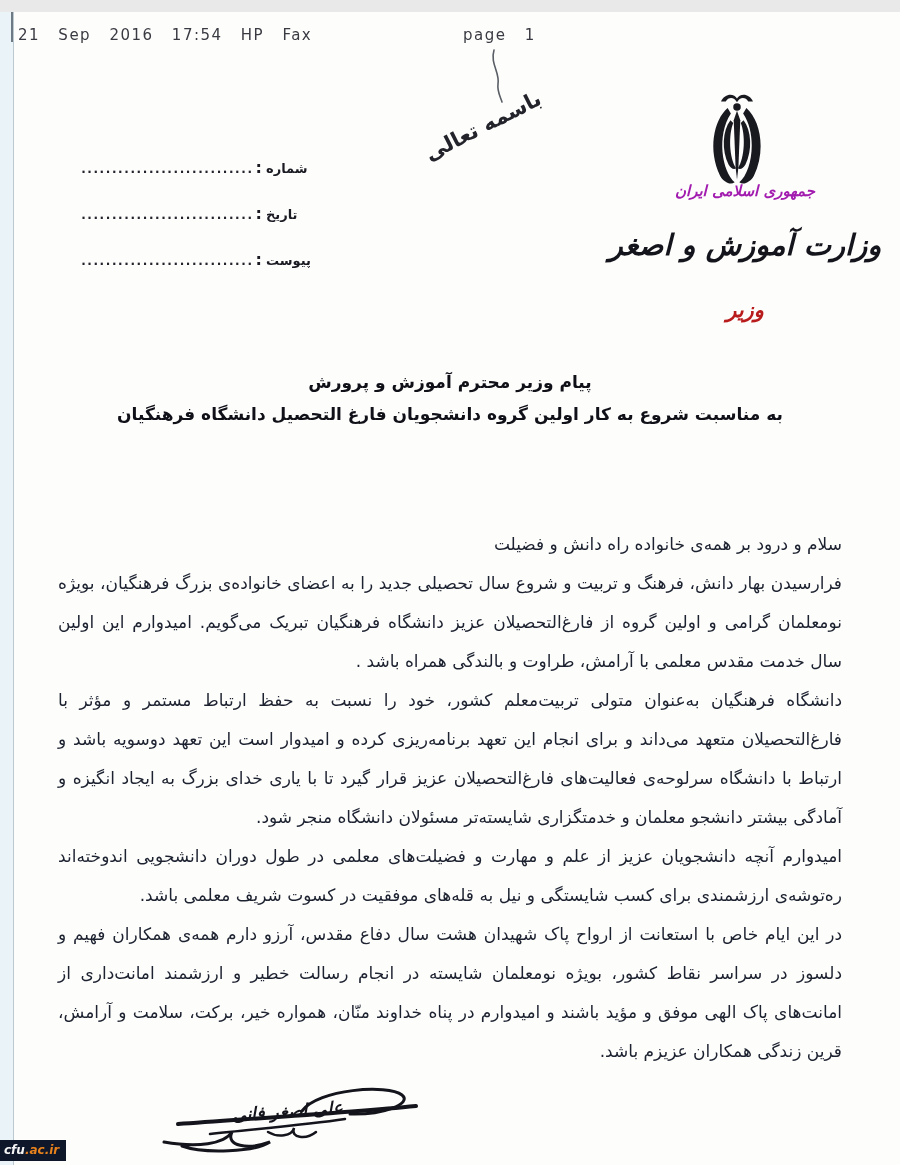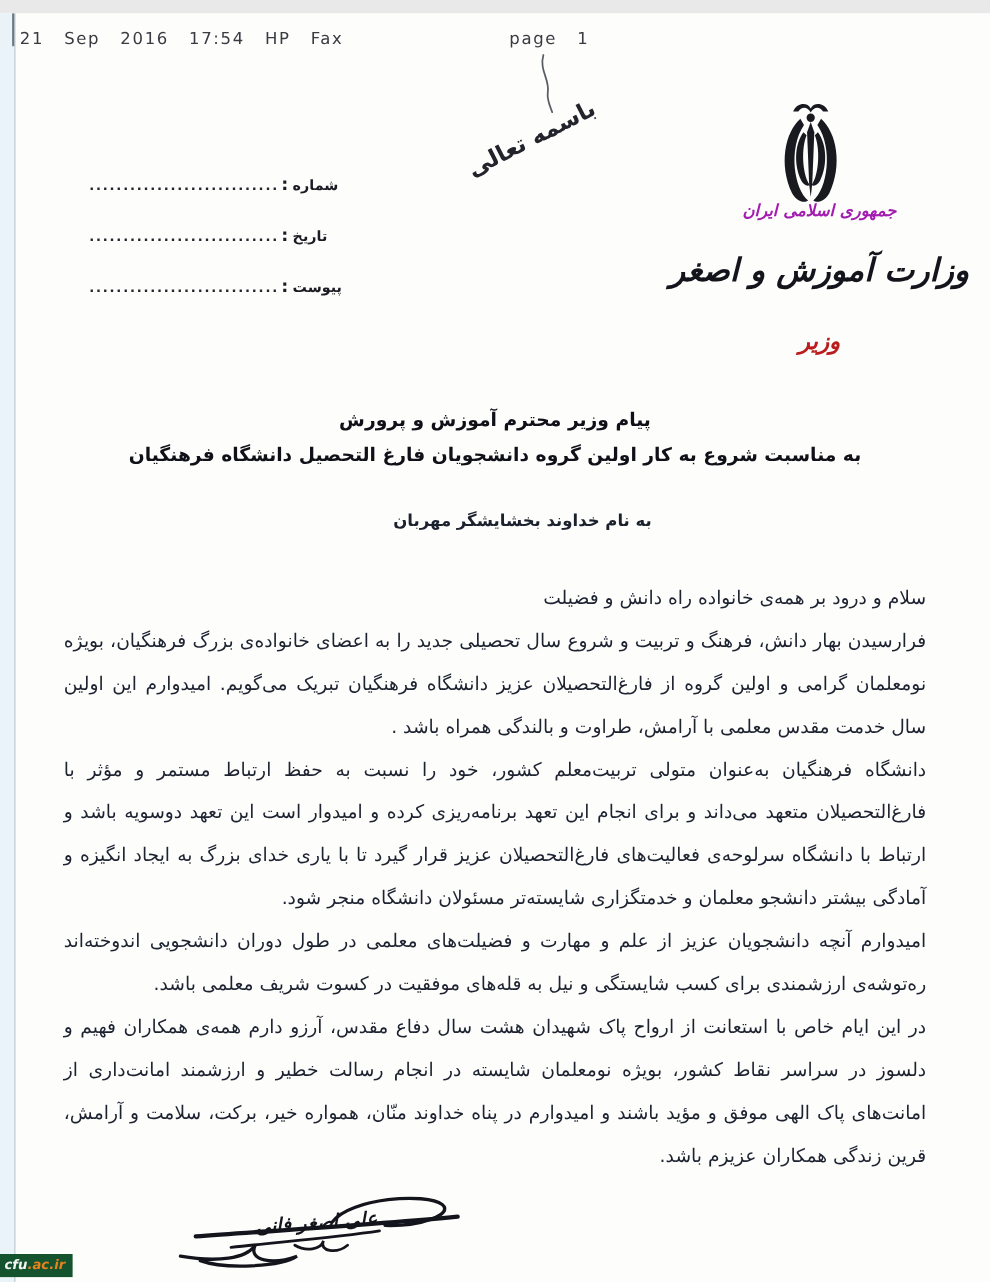--- a/index.html
+++ b/index.html
@@ -53,21 +53,21 @@
   
   .body-text{position:absolute;left:58px;top:513px;width:784px;direction:rtl;
     text-align:justify;font-size:17px;line-height:39px;color:#1d2230;}
   .body-text p{margin:0;}
   .greeting{text-align:right;}
 
   
   .signature{position:absolute;left:150px;top:1072px;}
 
   
-  .watermark{position:absolute;left:0;top:1128px;background:#14532d;
+  .watermark{position:absolute;left:0;top:1128px;background:#0f172a;
     padding:3px 7px 4px 4px;font-size:12px;font-weight:bold;font-style:italic;
     line-height:14px;white-space:nowrap;z-index:5;}
   .wm-prefix{color:#f5f5f5;}
   .wm-suffix{color:#e8821c;}
 </style>
 </head>
 <body>
 
 <div class="page">
 
@@ -121,21 +121,20 @@
       <span class="field-colon">:</span>
       <span class="field-dots">............................</span>
     </div>
   </div>
 
   <div class="title-block">
     <div class="title-line1">پیام وزیر محترم آموزش و پرورش</div>
     <div class="title-line2">به مناسبت شروع به کار اولین گروه دانشجویان فارغ التحصیل دانشگاه فرهنگیان</div>
   </div>
 
-  <div class="bismillah">به نام خداوند بخشایشگر مهربان</div>
 
   <div class="body-text">
     <p class="greeting">سلام و درود بر همه‌ی خانواده راه دانش و فضیلت</p>
     <p>فرارسیدن بهار دانش، فرهنگ و تربیت و شروع سال تحصیلی جدید را به اعضای خانواده‌ی بزرگ فرهنگیان، بویژه نومعلمان گرامی و اولین گروه از فارغ‌التحصیلان عزیز دانشگاه فرهنگیان تبریک می‌گویم. امیدوارم این اولین سال خدمت مقدس معلمی با آرامش، طراوت و بالندگی همراه باشد .</p>
     <p>دانشگاه فرهنگیان به‌عنوان متولی تربیت‌معلم کشور، خود را نسبت به حفظ ارتباط مستمر و مؤثر با فارغ‌التحصیلان متعهد می‌داند و برای انجام این تعهد برنامه‌ریزی کرده و امیدوار است این تعهد دوسویه باشد و ارتباط با دانشگاه سرلوحه‌ی فعالیت‌های فارغ‌التحصیلان عزیز قرار گیرد تا با یاری خدای بزرگ به ایجاد انگیزه و آمادگی بیشتر دانشجو معلمان و خدمتگزاری شایسته‌تر مسئولان دانشگاه منجر شود.</p>
     <p>امیدوارم آنچه دانشجویان عزیز از علم و مهارت و فضیلت‌های معلمی در طول دوران دانشجویی اندوخته‌اند ره‌توشه‌ی ارزشمندی برای کسب شایستگی و نیل به قله‌های موفقیت در کسوت شریف معلمی باشد.</p>
     <p>در این ایام خاص با استعانت از ارواح پاک شهیدان هشت سال دفاع مقدس، آرزو دارم همه‌ی همکاران فهیم و دلسوز در سراسر نقاط کشور، بویژه نومعلمان شایسته در انجام رسالت خطیر و ارزشمند امانت‌داری از امانت‌های پاک الهی موفق و مؤید باشند و امیدوارم در پناه خداوند منّان، همواره خیر، برکت، سلامت و آرامش، قرین زندگی همکاران عزیزم باشد.</p>
   </div>
 
   <svg class="signature" width="280" height="72" viewBox="0 0 280 72">

